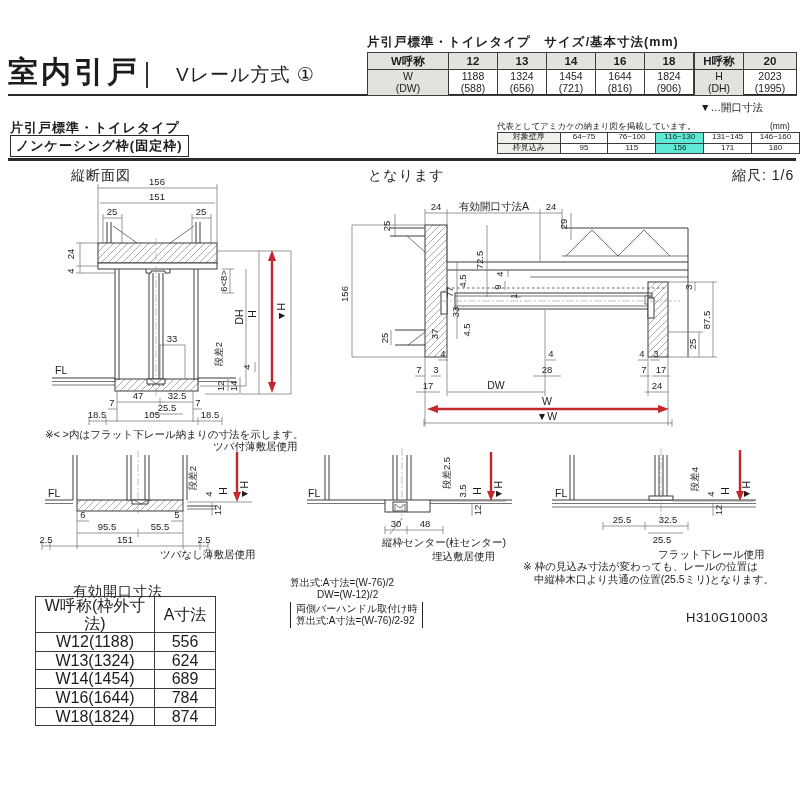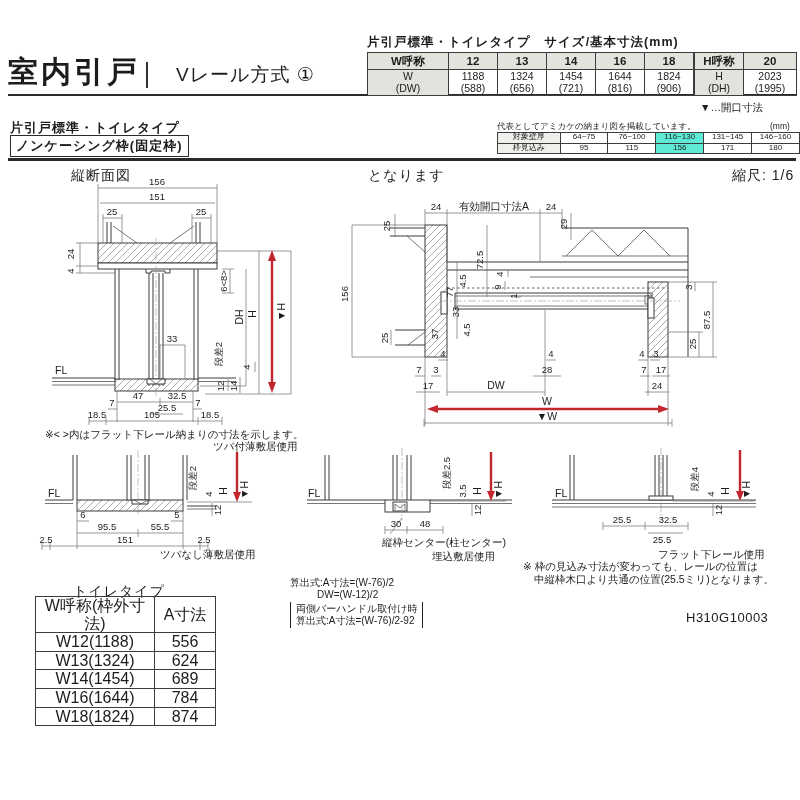--- a/index.html
+++ b/index.html
@@ -486,21 +486,21 @@
   <div class="abs dwg-label" style="left:694px;top:167px">縮尺: 1/6</div>
   <div class="abs note" style="left:45px;top:428px">※&lt; &gt;内はフラット下レール納まりの寸法を示します。</div>
   <div class="abs note" style="left:213px;top:440px">ツバ付薄敷居使用</div>
   <div class="abs note" style="left:160px;top:548px">ツバなし薄敷居使用</div>
   <div class="abs note" style="left:382px;top:536px">縦枠センター(柱センター)</div>
   <div class="abs note" style="left:432px;top:550px">埋込敷居使用</div>
   <div class="abs note" style="left:658px;top:548px">フラット下レール使用</div>
   <div class="abs note" style="left:523px;top:560px">※ 枠の見込み寸法が変わっても、レールの位置は</div>
   <div class="abs note" style="left:534px;top:573px">中縦枠木口より共通の位置(25.5ミリ)となります。</div>
 
-  <div class="abs dwg-label" style="left:35px;top:583px">トイレタイプ</div>
+  <div class="abs dwg-label" style="left:35px;top:583px">有効開口寸法</div>
   <table class="abs open-table" style="left:35px;top:596px">
     <tbody>
         <tr>
       <th style="width:118px">W呼称(枠外寸法)</th>
       <th style="width:60px">A寸法</th>
     </tr>
     <tr>
       <td>W12(1188)</td>
       <td>556</td>
     </tr>

